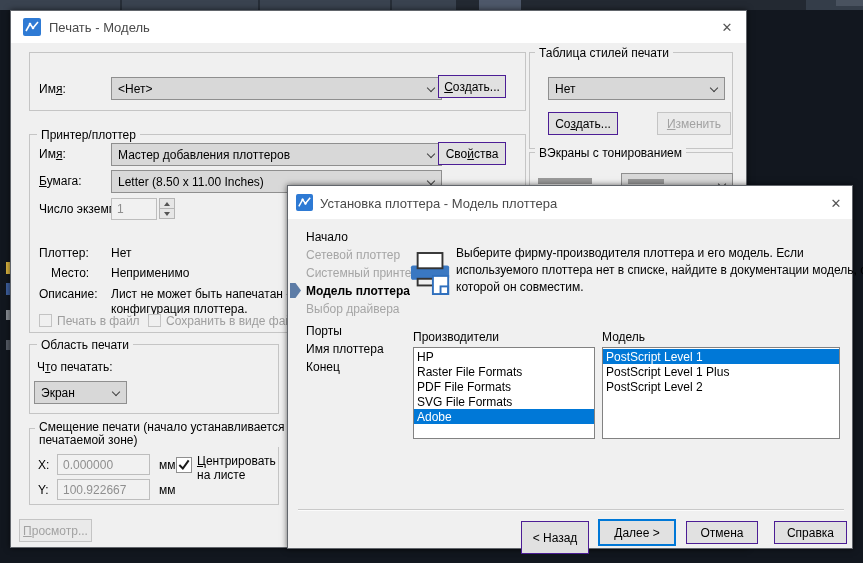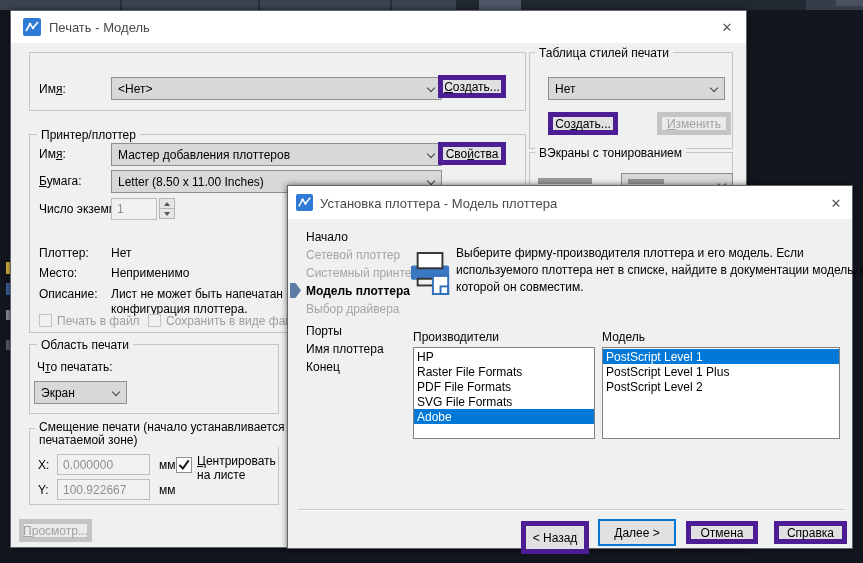--- a/index.html
+++ b/index.html
@@ -33,21 +33,21 @@
   .mn{text-decoration:underline;}
 
   .group{position:absolute;border:1px solid #c5c5c5;}
   .group-label{position:absolute;background:#f0f0f0;padding:0 4px;font-size:12px;color:#000;white-space:nowrap;z-index:1;}
 
   .combo{position:absolute;background:#d8d8d8;border:1px solid #8f8f8f;font-size:12px;color:#000;
          display:flex;align-items:center;padding:0 18px 0 6px;white-space:nowrap;overflow:hidden;}
   .combo .chev{position:absolute;right:7px;top:7px;width:6px;height:6px;border-right:1.4px solid #404040;
                border-bottom:1.4px solid #404040;transform:rotate(45deg);margin-top:0;}
 
-  .btn{position:absolute;background:#e1e1e1;border:5px solid #4c1d95;font-size:12px;color:#000;
+  .btn{position:absolute;background:#e1e1e1;border:1px solid #4c1d95;font-size:12px;color:#000;
        display:flex;align-items:center;justify-content:center;white-space:nowrap;}
   .btn.disabled{color:#a2a2a2;border-color:#c4c4c4;background:#eaeaea;}
   .btn.default{border:2px solid #0078d7;}
 
   .input{position:absolute;background:#f1f1f1;border:1px solid #bdbdbd;color:#8f8f8f;font-size:12px;
          display:flex;align-items:center;padding-left:5px;white-space:nowrap;overflow:hidden;}
 
   .spin{position:absolute;width:16px;}
   .spin .half{position:relative;width:16px;height:11px;background:#e6e6e6;border:1px solid #b5b5b5;
               display:flex;align-items:center;justify-content:center;}
@@ -156,21 +156,21 @@
     <div class="spin" style="left:148px;top:187px">
       <div class="half">
           <span class="tri-up"></span>
         </div>
       <div class="half" style="margin-top:-1px">
           <span class="tri-dn"></span>
         </div>
     </div>
     <span class="lbl" style="left:28px;top:235px">Плоттер:</span>
     <span class="val" style="left:100px;top:235px">Нет</span>
-    <span class="lbl" style="left:28px;top:255px">Место:</span>
+    <span class="lbl" style="left:40px;top:255px">Место:</span>
     <span class="val" style="left:100px;top:255px">Неприменимо</span>
     <span class="lbl" style="left:28px;top:276px">Описание:</span>
     <span class="val" style="left:100px;top:276px">Лист не может быть напечатан - не</span>
     <span class="val" style="left:100px;top:291px">конфигурация плоттера.</span>
     <div class="checkbox disabled" style="left:28px;top:303px;width:13px;height:13px"></div>
     <span class="lbl gray" style="left:46px;top:303px">Печать в файл</span>
     <div class="checkbox disabled" style="left:137px;top:303px;width:13px;height:13px"></div>
     <span class="lbl gray" style="left:155px;top:303px">Сохранить в виде файла че</span>
 
     <div class="group" style="left:18px;top:333px;width:250px;height:70px"></div>

